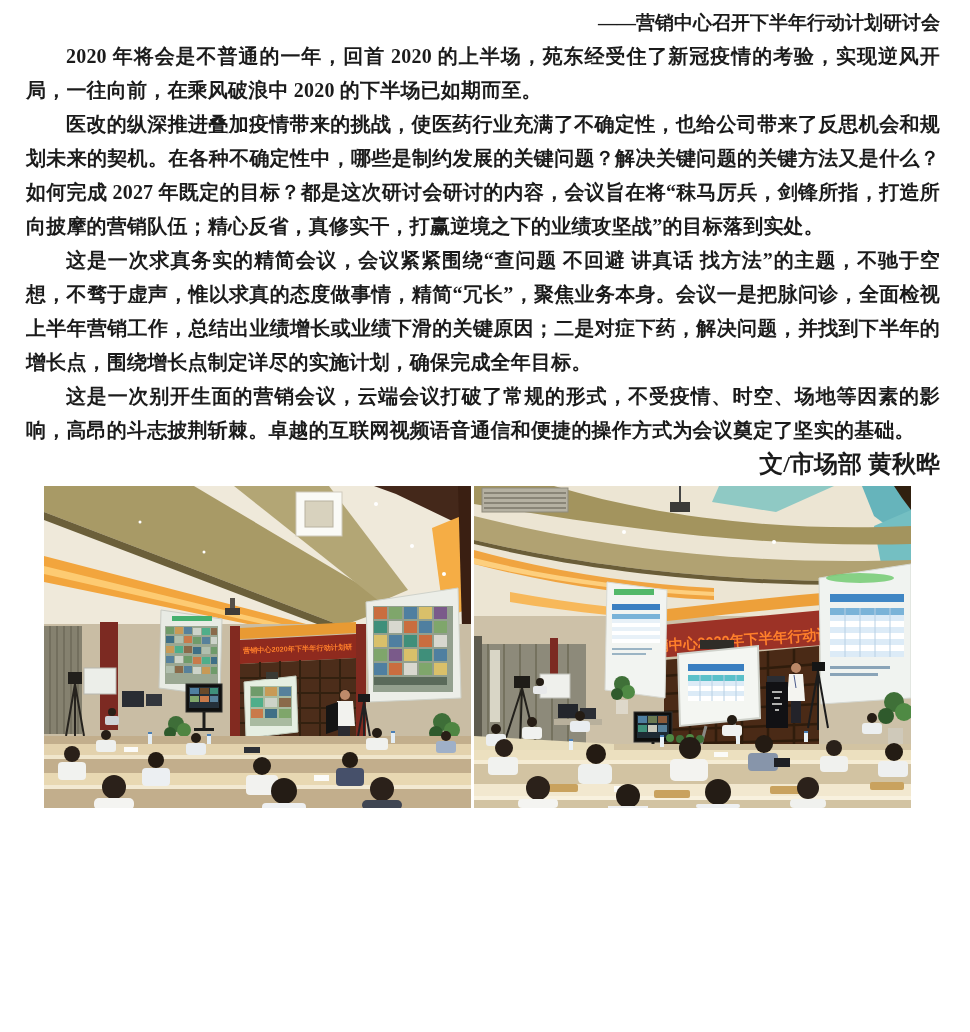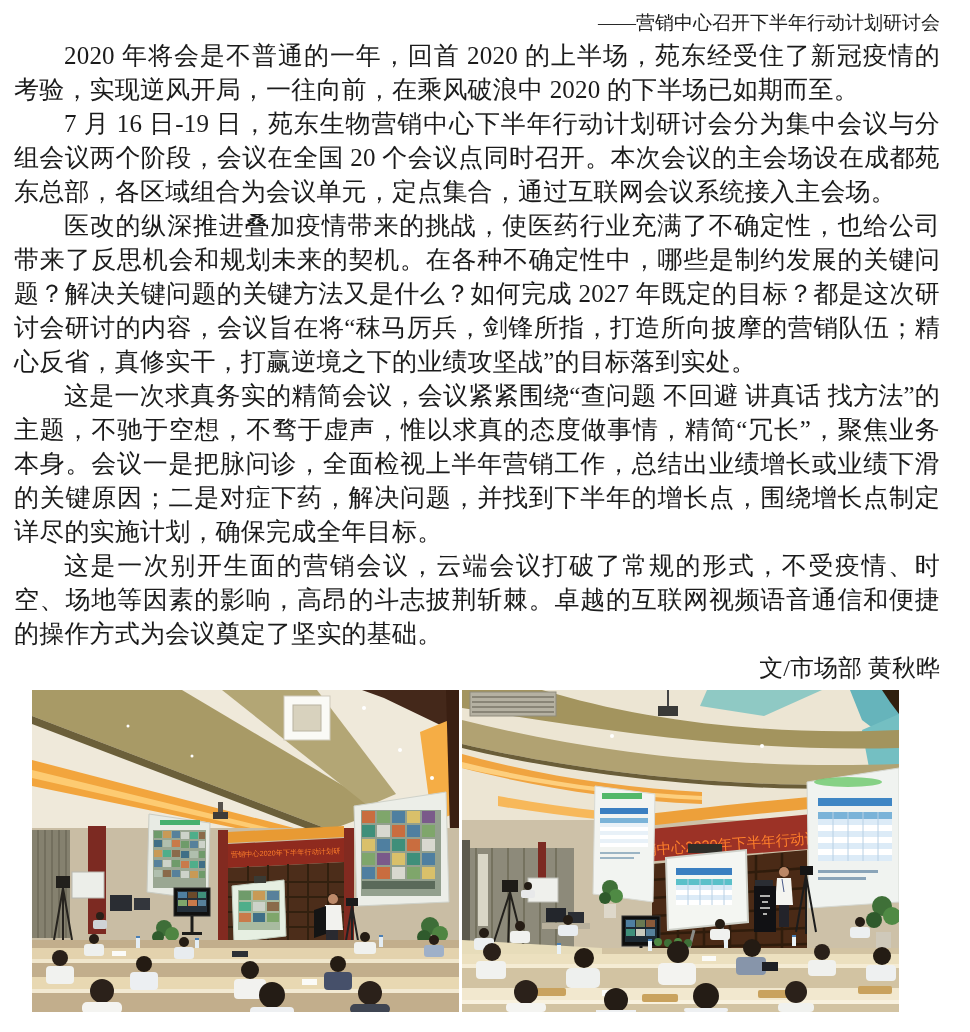--- a/index.html
+++ b/index.html
@@ -1,35 +1,34 @@
 <!DOCTYPE html>
 <html><head>
 <meta charset="utf-8">
 <style>
   html,body{margin:0;padding:0;background:#ffffff;}
   body{width:970px;height:1032px;overflow:hidden;
        font-family:"Liberation Serif","DejaVu Serif",serif;color:#1b1b1b;}
-  .page{padding:6px 30px 0 14px;}
+  .page{padding:6px 30px 0 26px;font-weight:bold;}
   .headline{text-align:right;font-size:19px;line-height:33px;}
-  .body-text p{margin:0;font-size:25px;line-height:34px;text-align:justify;
+  .body-text p{margin:0;font-size:20px;line-height:34px;text-align:justify;
                text-indent:2em;letter-spacing:0.2px;}
   .byline{text-align:right;font-size:24px;line-height:34px;}
   .photos{display:flex;gap:3px;margin:5px 0 0 18px;}
   .photos svg{display:block;}
 </style>
 </head>
 <body>
 
 <div class="page">
 
   <div class="headline">——营销中心召开下半年行动计划研讨会</div>
 
   <div class="body-text">
     <p>2020 年将会是不普通的一年，回首 2020 的上半场，苑东经受住了新冠疫情的考验，实现逆风开局，一往向前，在乘风破浪中 2020 的下半场已如期而至。</p>
-    <p>7 月 16 日-19 日，苑东生物营销中心下半年行动计划研讨会分为集中会议与分组会议两个阶段，会议在全国 20 个会议点同时召开。本次会议的主会场设在成都苑东总部，各区域组合为会议单元，定点集合，通过互联网会议系统接入主会场。</p>
     <p>医改的纵深推进叠加疫情带来的挑战，使医药行业充满了不确定性，也给公司带来了反思机会和规划未来的契机。在各种不确定性中，哪些是制约发展的关键问题？解决关键问题的关键方法又是什么？如何完成 2027 年既定的目标？都是这次研讨会研讨的内容，会议旨在将“秣马厉兵，剑锋所指，打造所向披摩的营销队伍；精心反省，真修实干，打赢逆境之下的业绩攻坚战”的目标落到实处。</p>
     <p>这是一次求真务实的精简会议，会议紧紧围绕“查问题 不回避 讲真话 找方法”的主题，不驰于空想，不骛于虚声，惟以求真的态度做事情，精简“冗长”，聚焦业务本身。会议一是把脉问诊，全面检视上半年营销工作，总结出业绩增长或业绩下滑的关键原因；二是对症下药，解决问题，并找到下半年的增长点，围绕增长点制定详尽的实施计划，确保完成全年目标。</p>
     <p>这是一次别开生面的营销会议，云端会议打破了常规的形式，不受疫情、时空、场地等因素的影响，高昂的斗志披荆斩棘。卓越的互联网视频语音通信和便捷的操作方式为会议奠定了坚实的基础。</p>
   </div>
 
   <div class="byline">文/市场部 黄秋晔</div>
 
   <div class="photos">
 
     <svg width="427" height="322" viewBox="0 0 427 322">

